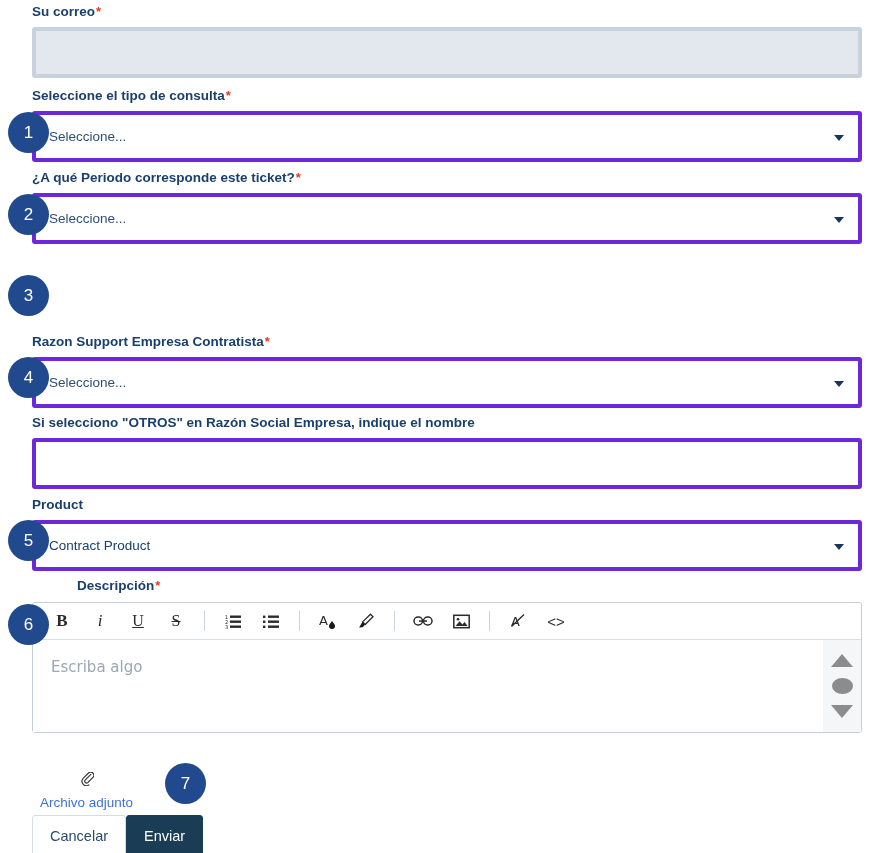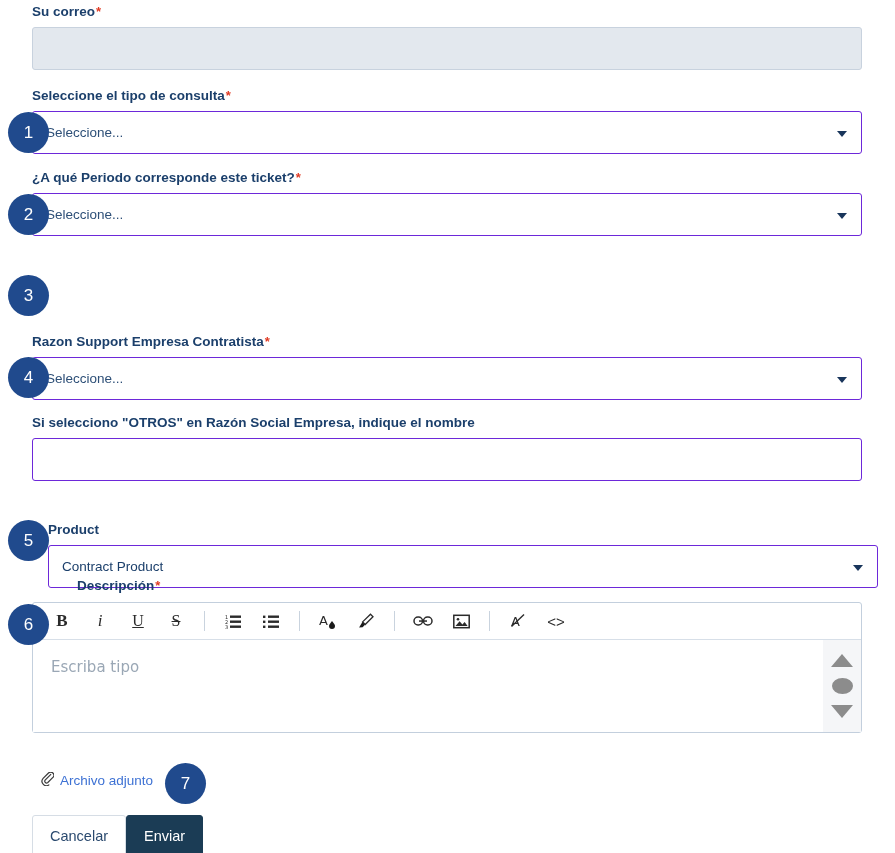--- a/index.html
+++ b/index.html
@@ -20,22 +20,22 @@
     font-size: 13.5px;
     line-height: 16px;
     margin-bottom: 7px;
     white-space: nowrap;
     font-family: "Liberation Sans", sans-serif;
   }
   .req { color: #e03b24; font-size: 13px; margin-left: 1px; }
 
   .input-box {
     width: 830px;
-    height: 43px;
-    border: 1px solid #6d28d9;
+    height: 51px;
+    border: 4px solid #6d28d9;
     border-radius: 3px;
     background: #ffffff;
     position: relative;
   }
   .input-box.disabled {
     background: #e3e8ee;
     border-color: #c8d2de;
   }
 
   .select-value {
@@ -219,21 +219,21 @@
 
   <div class="field-block" style="top:415px;">
     <div class="label">
       <span>Si selecciono "OTROS" en Razón Social Empresa, indique el nombre</span>
     </div>
     <div class="input-box">
       <span class="select-value"></span>
     </div>
   </div>
 
-  <div class="field-block" style="top:522px;margin-left:16px;">
+  <div class="field-block" style="top:497px;">
     <div class="label">
       <span>Product</span>
     </div>
     <div class="input-box">
       <span class="select-value chosen">Contract Product</span>
       <span class="caret"></span>
     </div>
   </div>
 
   <div class="field-block" style="top:578px; height:16px;padding-left:45px;">
@@ -300,30 +300,30 @@
       <div class="tb-sep"></div>
       <div class="tb-btn">
         <svg width="18" height="18" viewBox="0 0 18 18">
           <text x="2" y="14" font-size="13" fill="#2b2b2b" font-family="DejaVu Sans">A</text>
           <line x1="2.5" y1="14.5" x2="15" y2="2.5" stroke="#2b2b2b" stroke-width="1.4"></line>
         </svg>
       </div>
       <div class="tb-btn" style="font-family:'Liberation Sans',sans-serif;font-size:15px;">&lt;&gt;</div>
     </div>
     <div class="edit-area">
-      <div class="placeholder">Escriba tipo</div>
+      <div class="placeholder">Escriba algo</div>
       <div class="scroll-col">
         <div class="sc-up"></div>
         <div class="sc-thumb"></div>
         <div class="sc-dn"></div>
       </div>
     </div>
   </div>
 
-  <div class="attach" style="top:772px;">
+  <div class="attach" style="top:772px;flex-direction:column;">
     <span class="clip">
       <svg width="14" height="14" viewBox="0 0 14 14">
         <path d="M10.6 3.2 L4.6 9.2 a1.8 1.8 0 0 0 2.5 2.5 L12.4 6.4 a3.1 3.1 0 0 0 -4.4 -4.4 L2.6 7.4 a4.4 4.4 0 0 0 6.2 6.2" fill="none" stroke="#3a3a3a" stroke-width="1.2" transform="translate(0.5,-1)"></path>
       </svg>
     </span>
     <span class="attach-link">Archivo adjunto</span>
   </div>
 
   <div class="btnrow" style="top:815px;">
     <div class="btn btn-cancel">Cancelar</div>

